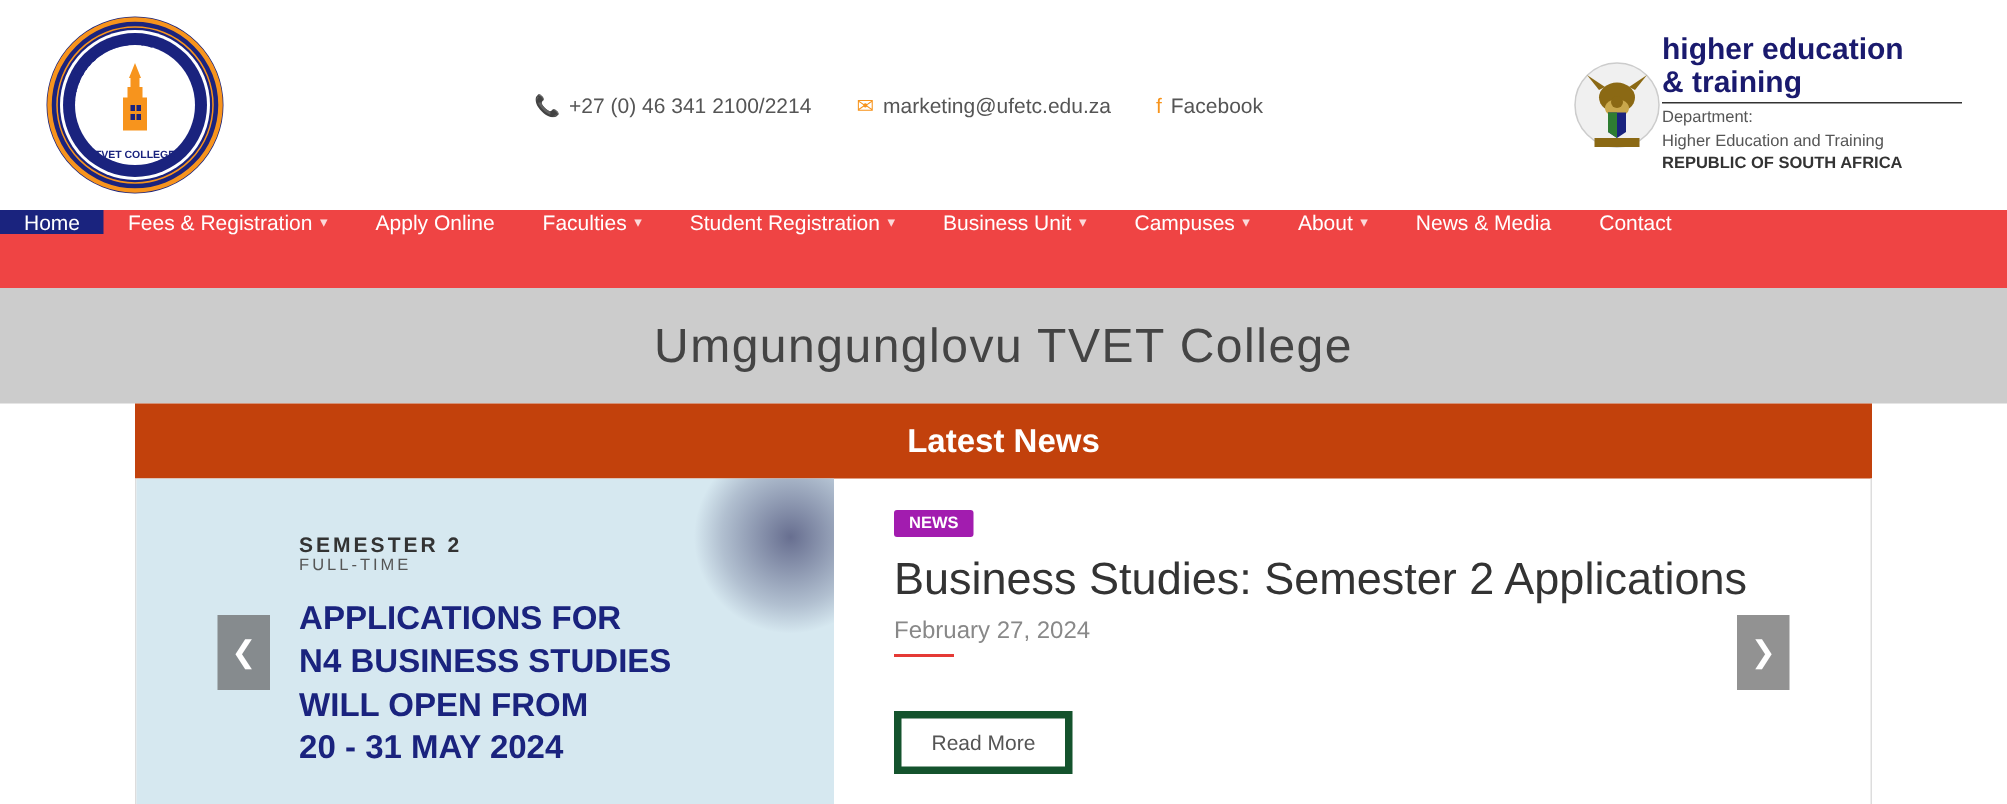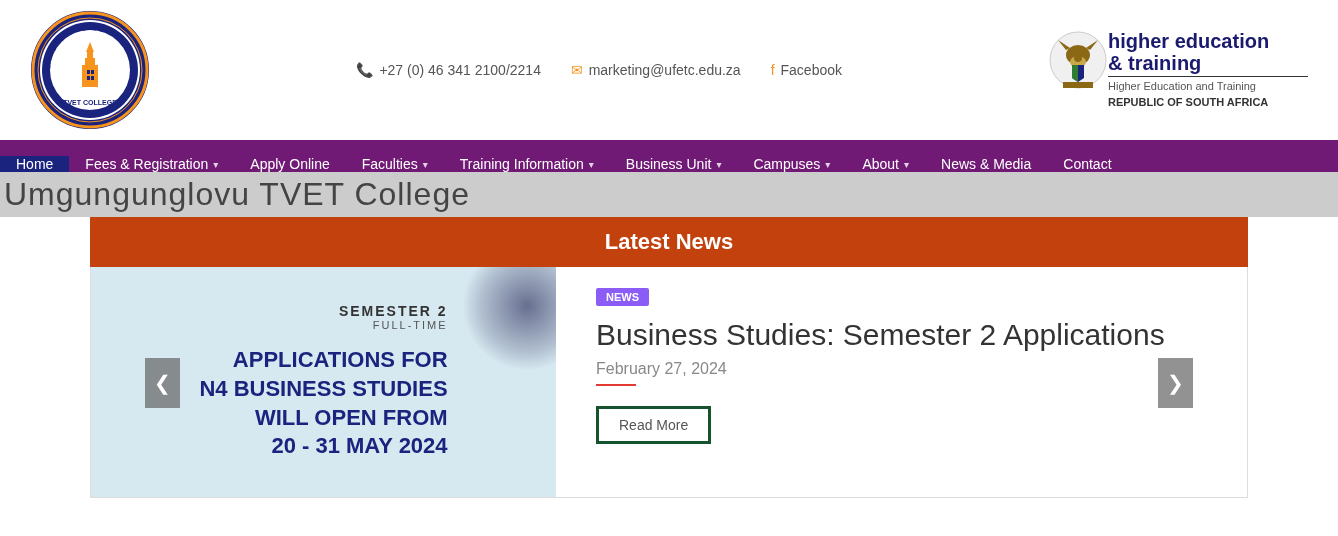--- a/index.html
+++ b/index.html
@@ -34,21 +34,21 @@
       gap: 6px;
       color: #555;
       font-size: 14px;
     }
     .contact-icon {
       color: #f7941d;
       font-size: 14px;
     }
     .gov-logo {
       display: flex;
-      align-items: flex-start;
+      align-items: center;
     }
     .gov-emblem {
       width: 60px;
       height: 60px;
     }
     .gov-text {
       font-size: 13px;
       line-height: 1.4;
     }
     .gov-text .main-title {
@@ -68,24 +68,24 @@
     }
     .gov-divider {
       width: 200px;
       height: 1px;
       background: #333;
       margin: 2px 0;
     }
 
     
     .navbar {
-      background: #701a75;
-      display: flex;
-      align-items: flex-end;
-      height: 32px;
+      background: #ef4444;
+      display: flex;
+      align-items: flex-start;
+      height: 52px;
     }
     .nav-item {
       display: flex;
       align-items: center;
       padding: 0 16px;
       color: #fff;
       font-size: 14px;
       font-weight: 500;
       cursor: pointer;
       white-space: nowrap;
@@ -96,21 +96,22 @@
       background: #1a237e;
     }
     .nav-item .arrow {
       font-size: 10px;
       opacity: 0.8;
     }
 
     
     .banner {
       background: #ccc;
-      padding: 4px;
+      text-align: center;
+      padding: 20px;
       font-size: 32px;
       color: #444;
       letter-spacing: 1px;
     }
 
     
     .main-content {
       padding: 0 90px;
     }
 
@@ -136,21 +137,21 @@
       width: 465px;
       min-height: 230px;
       background: #d6e8f0;
       position: relative;
       display: flex;
       align-items: center;
       justify-content: center;
       flex-shrink: 0;
     }
     .slider-content {
-      text-align: right;
+      text-align: left;
       padding: 20px;
     }
     .semester-label {
       font-size: 14px;
       font-weight: bold;
       color: #333;
       letter-spacing: 2px;
     }
     .full-time-label {
       font-size: 11px;
@@ -198,21 +199,21 @@
     .prev-btn { left: -35px; }
     .next-btn { right: -35px; }
 
     
     .news-article {
       flex: 1;
       padding: 20px 40px;
       position: relative;
     }
     .news-badge {
-      background: #8b5cf6;
+      background: #a21caf;
       color: #fff;
       font-size: 11px;
       font-weight: bold;
       padding: 3px 10px;
       display: inline-block;
       margin-bottom: 12px;
       border-radius: 2px;
     }
     .news-title {
       font-size: 30px;
@@ -227,26 +228,27 @@
     }
     .news-date-underline {
       width: 40px;
       height: 2px;
       background: #e53935;
       margin-bottom: 20px;
     }
     .read-more-btn {
       display: inline-block;
       padding: 8px 20px;
-      border: 3px solid #14532d;
+      border: 5px solid #14532d;
       color: #555;
       font-size: 14px;
       cursor: pointer;
       background: #fff;
       text-decoration: none;
+      margin-top: 16px;
     }
     .outer-prev {
       position: absolute;
       left: 55px;
       top: 50%;
       transform: translateY(-50%);
     }
     .outer-next {
       position: absolute;
       right: 55px;
@@ -323,20 +325,21 @@
       <path d="M24,35 L30,35 L30,52 L24,48 Z" fill="#2e7d32"></path>
 
       <rect x="15" y="52" width="30" height="6" fill="#8B6914"></rect>
     </svg>
     <div class="gov-text">
       <div class="main-title">
         <span>higher education</span><br>
         <span>&amp; training</span>
       </div>
       <div class="gov-divider"></div>
+      <div class="sub-title">Department:</div>
       <div class="sub-title">Higher Education and Training</div>
       <div class="republic">REPUBLIC OF SOUTH AFRICA</div>
     </div>
   </div>
 </div>
 
 <nav class="navbar">
   <a class="nav-item active">
     <span>Home</span>
   </a>
@@ -345,21 +348,21 @@
     <span class="arrow">▾</span>
   </a>
   <a class="nav-item">
     <span>Apply Online</span>
   </a>
   <a class="nav-item">
     <span>Faculties</span>
     <span class="arrow">▾</span>
   </a>
   <a class="nav-item">
-    <span>Training Information</span>
+    <span>Student Registration</span>
     <span class="arrow">▾</span>
   </a>
   <a class="nav-item">
     <span>Business Unit</span>
     <span class="arrow">▾</span>
   </a>
   <a class="nav-item">
     <span>Campuses</span>
     <span class="arrow">▾</span>
   </a>

